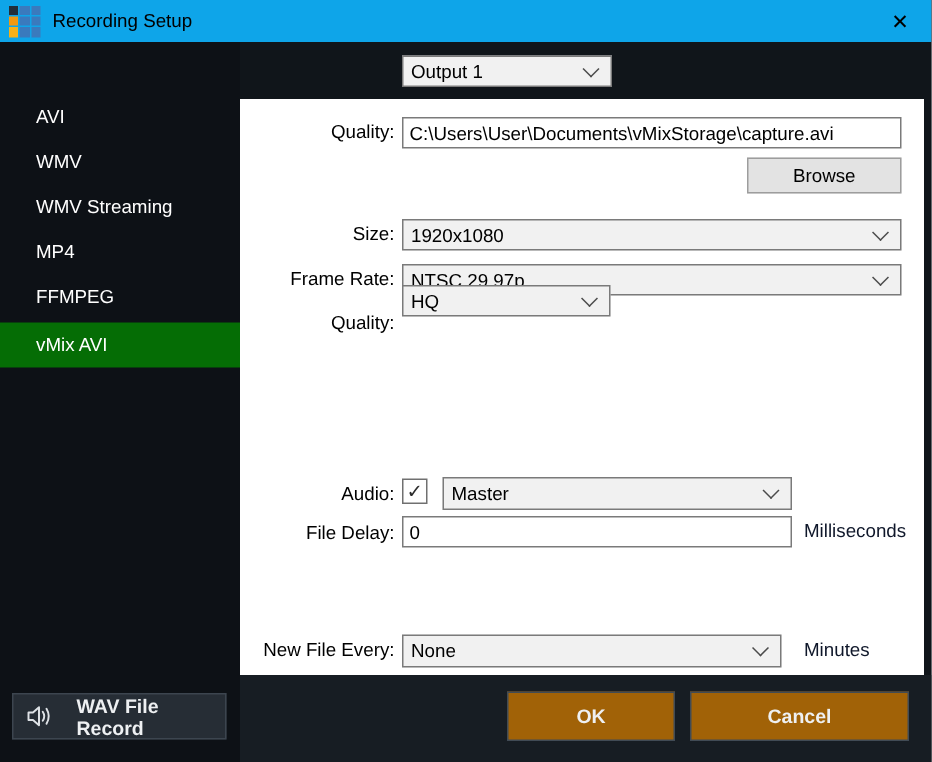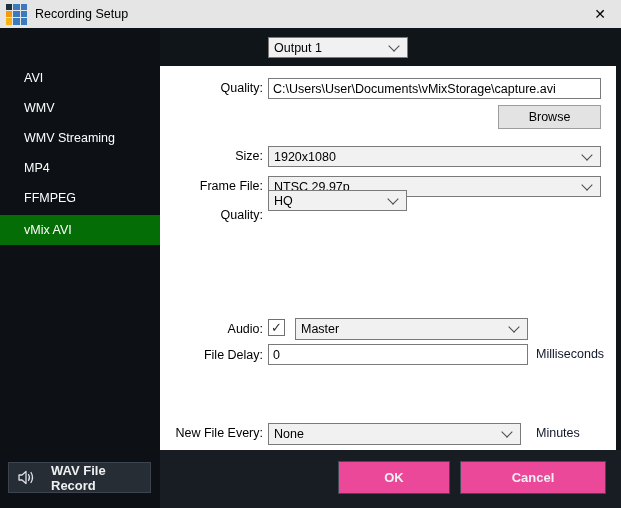--- a/index.html
+++ b/index.html
@@ -8,21 +8,21 @@
     font-family:"Liberation Sans","DejaVu Sans",sans-serif;
     background:#10151a;
     position:relative;
     overflow:hidden;
   }
   #window { position:absolute; inset:0; width:621px; height:508px; background:#10151a; }
 
   
   .titlebar {
     position:absolute; left:0; top:0; width:621px; height:28px;
-    background:#e5e5e5; display:flex; align-items:center;
+    background:#0ea5e9; display:flex; align-items:center;
   }
   .app-logo {
     width:21px; height:21px; margin-left:6px;
     display:grid; grid-template-columns:repeat(3,1fr); grid-template-rows:repeat(3,1fr); gap:1px;
   }
   .app-logo span { display:block; }
   .lg-c1r1 { background:#222f3a; } .lg-c1r2 { background:#f2990f; } .lg-c1r3 { background:#f7b117; }
   .lg-blue { background:#3a7abd; }
   .title-text { font-size:12.5px; color:#000; margin-left:8px; }
   .close-btn {
@@ -86,21 +86,21 @@
   .checkbox {
     position:absolute; width:17px; height:17px; background:#fff; border:1px solid #707070;
     display:flex; align-items:center; justify-content:center; cursor:pointer;
     font-size:13px; color:#2b2b2b; line-height:1;
   }
 
   .unit-label { position:absolute; color:#0f172a; font-size:12.5px; }
 
   
   .dark-btn {
-    position:absolute; background:#ec4899; border:1px solid #414b55;
+    position:absolute; background:#a16207; border:1px solid #414b55;
     color:#eef0f2; font-weight:bold; font-size:13px;
     display:flex; align-items:center; justify-content:center; cursor:pointer;
   }
   .wav-btn { left:8px; top:462px; width:143px; height:31px; background:#262d35; border-color:#3c454f; justify-content:flex-start; }
   .wav-btn .spk { margin:0 14px 0 8px; display:flex; align-items:center; }
   .ok-btn { left:338px; top:461px; width:112px; height:33px; }
   .cancel-btn { left:460px; top:461px; width:146px; height:33px; }
 </style>
 </head>
 <body>
@@ -151,21 +151,21 @@
     <div class="f-abs win-btn" style="left:338px; top:39px; width:103px; height:24px;">Browse</div>
 
     <div class="f-label" style="top:80px">Size:</div>
     <div class="f-abs" style="left:108px; top:80px; width:333px; height:21px;">
       <div class="combo">
         <span class="combo-text">1920x1080</span>
         <span class="chev"></span>
       </div>
     </div>
 
-    <div class="f-label" style="top:110px">Frame File:</div>
+    <div class="f-label" style="top:110px">Frame Rate:</div>
     <div class="f-abs" style="left:108px; top:110px; width:333px; height:21px;">
       <div class="combo">
         <span class="combo-text">NTSC 29.97p</span>
         <span class="chev"></span>
       </div>
     </div>
 
     <div class="f-label" style="top:139px">Quality:</div>
     <div class="f-abs" style="left:108px; top:124px; width:139px; height:21px;">
       <div class="combo">

